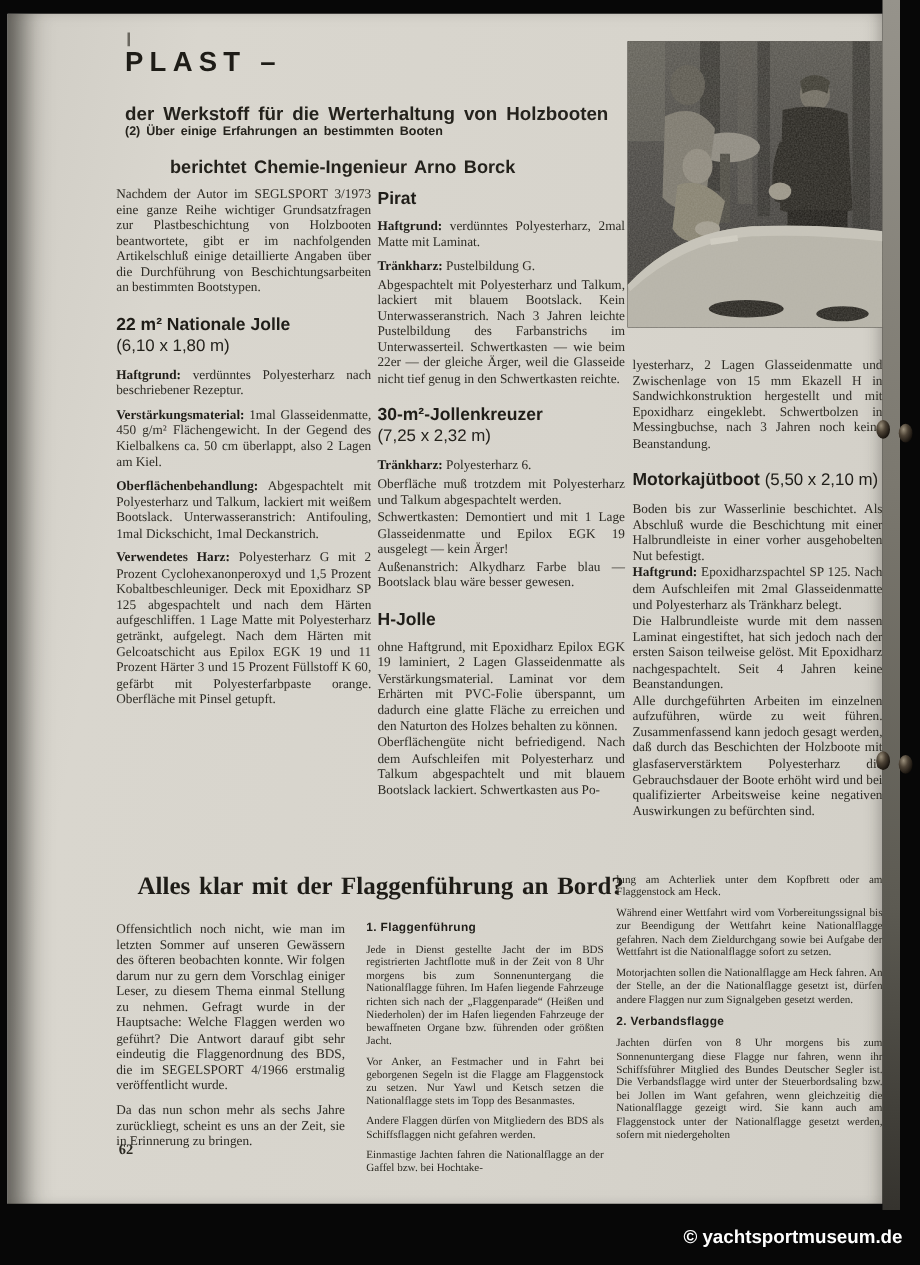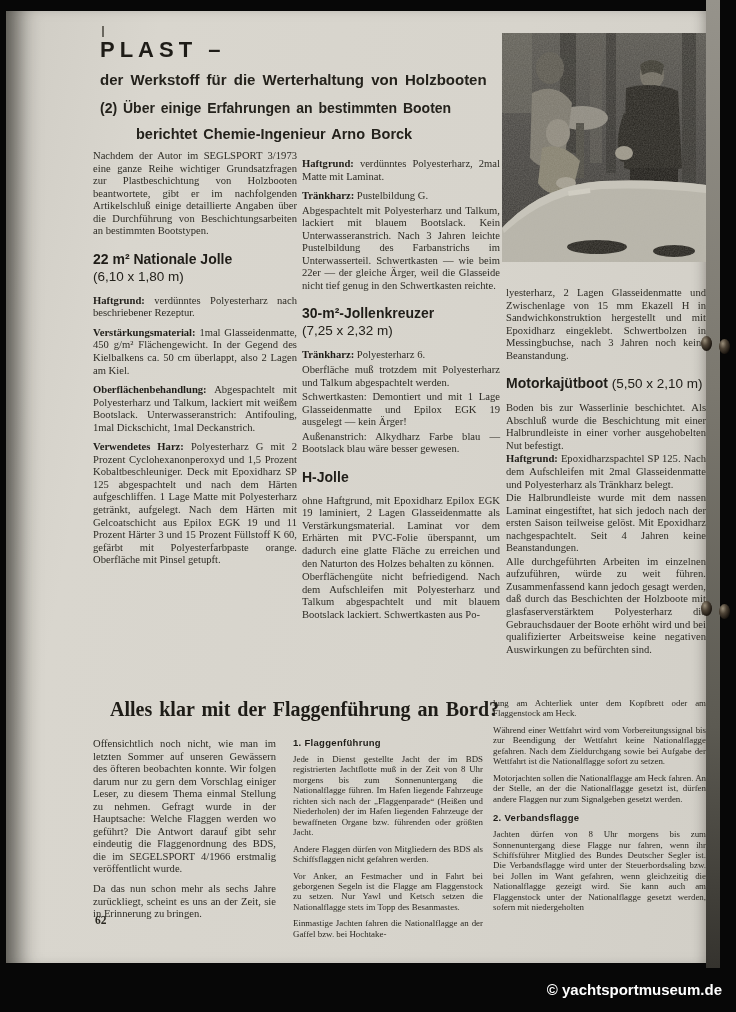--- a/index.html
+++ b/index.html
@@ -22,27 +22,27 @@
     background:radial-gradient(ellipse at 35% 30%, #9a8f7b 0%, #4d4336 35%, #17120d 75%);
   }
   .crop-mark{position:absolute;left:96px;top:15px;width:2px;height:11px;background:#6a675f;}
 
   .main-title{
     position:absolute;left:94px;top:26px;
     font-family:"Liberation Sans", sans-serif;font-weight:bold;font-size:22px;
     letter-spacing:5px;color:#1e1c17;
   }
   .sub-title{
-    position:absolute;left:94px;top:60px;
+    position:absolute;left:94px;top:72px;
     font-family:"Liberation Sans", sans-serif;font-weight:bold;font-size:15px;
     color:#24221c;word-spacing:3px;text-align:right;
   }
   .lead1{
     position:absolute;left:94px;top:89px;
-    font-family:"Liberation Sans", sans-serif;font-weight:bold;font-size:14px;
+    font-family:"Liberation Sans", sans-serif;font-weight:bold;font-size:10px;
     color:#24221c;word-spacing:2px;
   }
   .lead2{
     position:absolute;left:130px;top:115px;
     font-family:"Liberation Sans", sans-serif;font-weight:bold;font-size:14.5px;
     color:#24221c;word-spacing:2px;
   }
 
   .col{position:absolute;color:#2d2b24;}
   .col1{left:87px;top:139px;width:204px;}
@@ -144,20 +144,21 @@
     <div class="boat-h">22 m² Nationale Jolle</div>
     <div class="boat-dims">(6,10 x 1,80 m)</div>
     <p class="body-p"><b>Haftgrund:</b> <span>verdünntes Polyesterharz nach beschriebener Rezeptur.</span></p>
     <p class="body-p"><b>Verstärkungsmaterial:</b> <span>1mal Glasseidenmatte, 450 g/m² Flächengewicht. In der Gegend des Kielbalkens ca. 50 cm überlappt, also 2 Lagen am Kiel.</span></p>
     <p class="body-p"><b>Oberflächenbehandlung:</b> <span>Abgespachtelt mit Polyesterharz und Talkum, lackiert mit weißem Bootslack. Unterwasseranstrich: Antifouling, 1mal Dickschicht, 1mal Deckanstrich.</span></p>
     <p class="body-p"><b>Verwendetes Harz:</b> <span>Polyesterharz G mit 2 Prozent Cyclohexanonperoxyd und 1,5 Prozent Kobaltbeschleuniger. Deck mit Epoxidharz SP 125 abgespachtelt und nach dem Härten aufgeschliffen. 1 Lage Matte mit Polyesterharz getränkt, aufgelegt. Nach dem Härten mit Gelcoatschicht aus Epilox EGK 19 und 11 Prozent Härter 3 und 15 Prozent Füllstoff K 60, gefärbt mit Polyesterfarbpaste orange. Oberfläche mit Pinsel getupft.</span></p>
     <p class="body-p"></p>
   </div>
 
   <div class="col col2">
+    <div class="boat-h" style="margin-top:0;">Pirat</div>
     <div style="height:8px;"></div>
     <p class="body-p"><b>Haftgrund:</b> <span>verdünntes Polyesterharz, 2mal Matte mit Laminat.</span></p>
     <p class="body-p" style="margin-bottom:2px;"><b>Tränkharz:</b> <span>Pustelbildung G.</span></p>
     <p class="body-p">Abgespachtelt mit Polyesterharz und Talkum, lackiert mit blauem Bootslack. Kein Unterwasseranstrich. Nach 3 Jahren leichte Pustelbildung des Farbanstrichs im Unterwasserteil. Schwertkasten — wie beim 22er — der gleiche Ärger, weil die Glasseide nicht tief genug in den Schwertkasten reichte.</p>
     <div class="boat-h">30-m²-Jollenkreuzer</div>
     <div class="boat-dims">(7,25 x 2,32 m)</div>
     <p class="body-p" style="margin-bottom:2px;"><b>Tränkharz:</b> <span>Polyesterharz 6.</span></p>
     <p class="body-p" style="margin-bottom:2px;">Oberfläche muß trotzdem mit Polyesterharz und Talkum abgespachtelt werden.</p>
     <p class="body-p" style="margin-bottom:2px;">Schwertkasten: Demontiert und mit 1 Lage Glasseidenmatte und Epilox EGK 19 ausgelegt — kein Ärger!</p>
     <p class="body-p">Außenanstrich: Alkydharz Farbe blau — Bootslack blau wäre besser gewesen.</p>
@@ -180,22 +181,22 @@
   <div class="flags-heading">Alles klar mit der Flaggenführung an Bord?</div>
 
   <div class="col fcol1">
     <p class="body-p">Offensichtlich noch nicht, wie man im letzten Sommer auf unseren Gewässern des öfteren beobachten konnte. Wir folgen darum nur zu gern dem Vorschlag einiger Leser, zu diesem Thema einmal Stellung zu nehmen. Gefragt wurde in der Hauptsache: Welche Flaggen werden wo geführt? Die Antwort darauf gibt sehr eindeutig die Flaggenordnung des BDS, die im SEGELSPORT 4/1966 erstmalig veröffentlicht wurde.</p>
     <p class="body-p">Da das nun schon mehr als sechs Jahre zurückliegt, scheint es uns an der Zeit, sie in Erinnerung zu bringen.</p>
   </div>
 
   <div class="col fcol2">
     <div class="small-h">1. Flaggenführung</div>
     <p class="small-p">Jede in Dienst gestellte Jacht der im BDS registrierten Jachtflotte muß in der Zeit von 8 Uhr morgens bis zum Sonnenuntergang die Nationalflagge führen. Im Hafen liegende Fahrzeuge richten sich nach der „Flaggenparade“ (Heißen und Niederholen) der im Hafen liegenden Fahrzeuge der bewaffneten Organe bzw. führenden oder größten Jacht.</p>
+    <p class="small-p">Vor Anker, an Festmacher und in Fahrt bei geborgenen Segeln ist die Flagge am Flaggenstock zu setzen. Nur Yawl und Ketsch setzen die Nationalflagge stets im Topp des Besanmastes.</p>
     <p class="small-p">Andere Flaggen dürfen von Mitgliedern des BDS als Schiffsflaggen nicht gefahren werden.</p>
-    <p class="small-p">Vor Anker, an Festmacher und in Fahrt bei geborgenen Segeln ist die Flagge am Flaggenstock zu setzen. Nur Yawl und Ketsch setzen die Nationalflagge stets im Topp des Besanmastes.</p>
     <p class="small-p">Einmastige Jachten fahren die Nationalflagge an der Gaffel bzw. bei Hochtake-</p>
   </div>
 
   <div class="col fcol3">
     <p class="small-p">lung am Achterliek unter dem Kopfbrett oder am Flaggenstock am Heck.</p>
     <p class="small-p">Während einer Wettfahrt wird vom Vorbereitungssignal bis zur Beendigung der Wettfahrt keine Nationalflagge gefahren. Nach dem Zieldurchgang sowie bei Aufgabe der Wettfahrt ist die Nationalflagge sofort zu setzen.</p>
     <p class="small-p">Motorjachten sollen die Nationalflagge am Heck fahren. An der Stelle, an der die Nationalflagge gesetzt ist, dürfen andere Flaggen nur zum Signalgeben gesetzt werden.</p>
     <div class="small-h" style="margin-top:8px;">2. Verbandsflagge</div>
     <p class="small-p">Jachten dürfen von 8 Uhr morgens bis zum Sonnenuntergang diese Flagge nur fahren, wenn ihr Schiffsführer Mitglied des Bundes Deutscher Segler ist. Die Verbandsflagge wird unter der Steuerbordsaling bzw. bei Jollen im Want gefahren, wenn gleichzeitig die Nationalflagge gezeigt wird. Sie kann auch am Flaggenstock unter der Nationalflagge gesetzt werden, sofern mit niedergeholten</p>
   </div>

